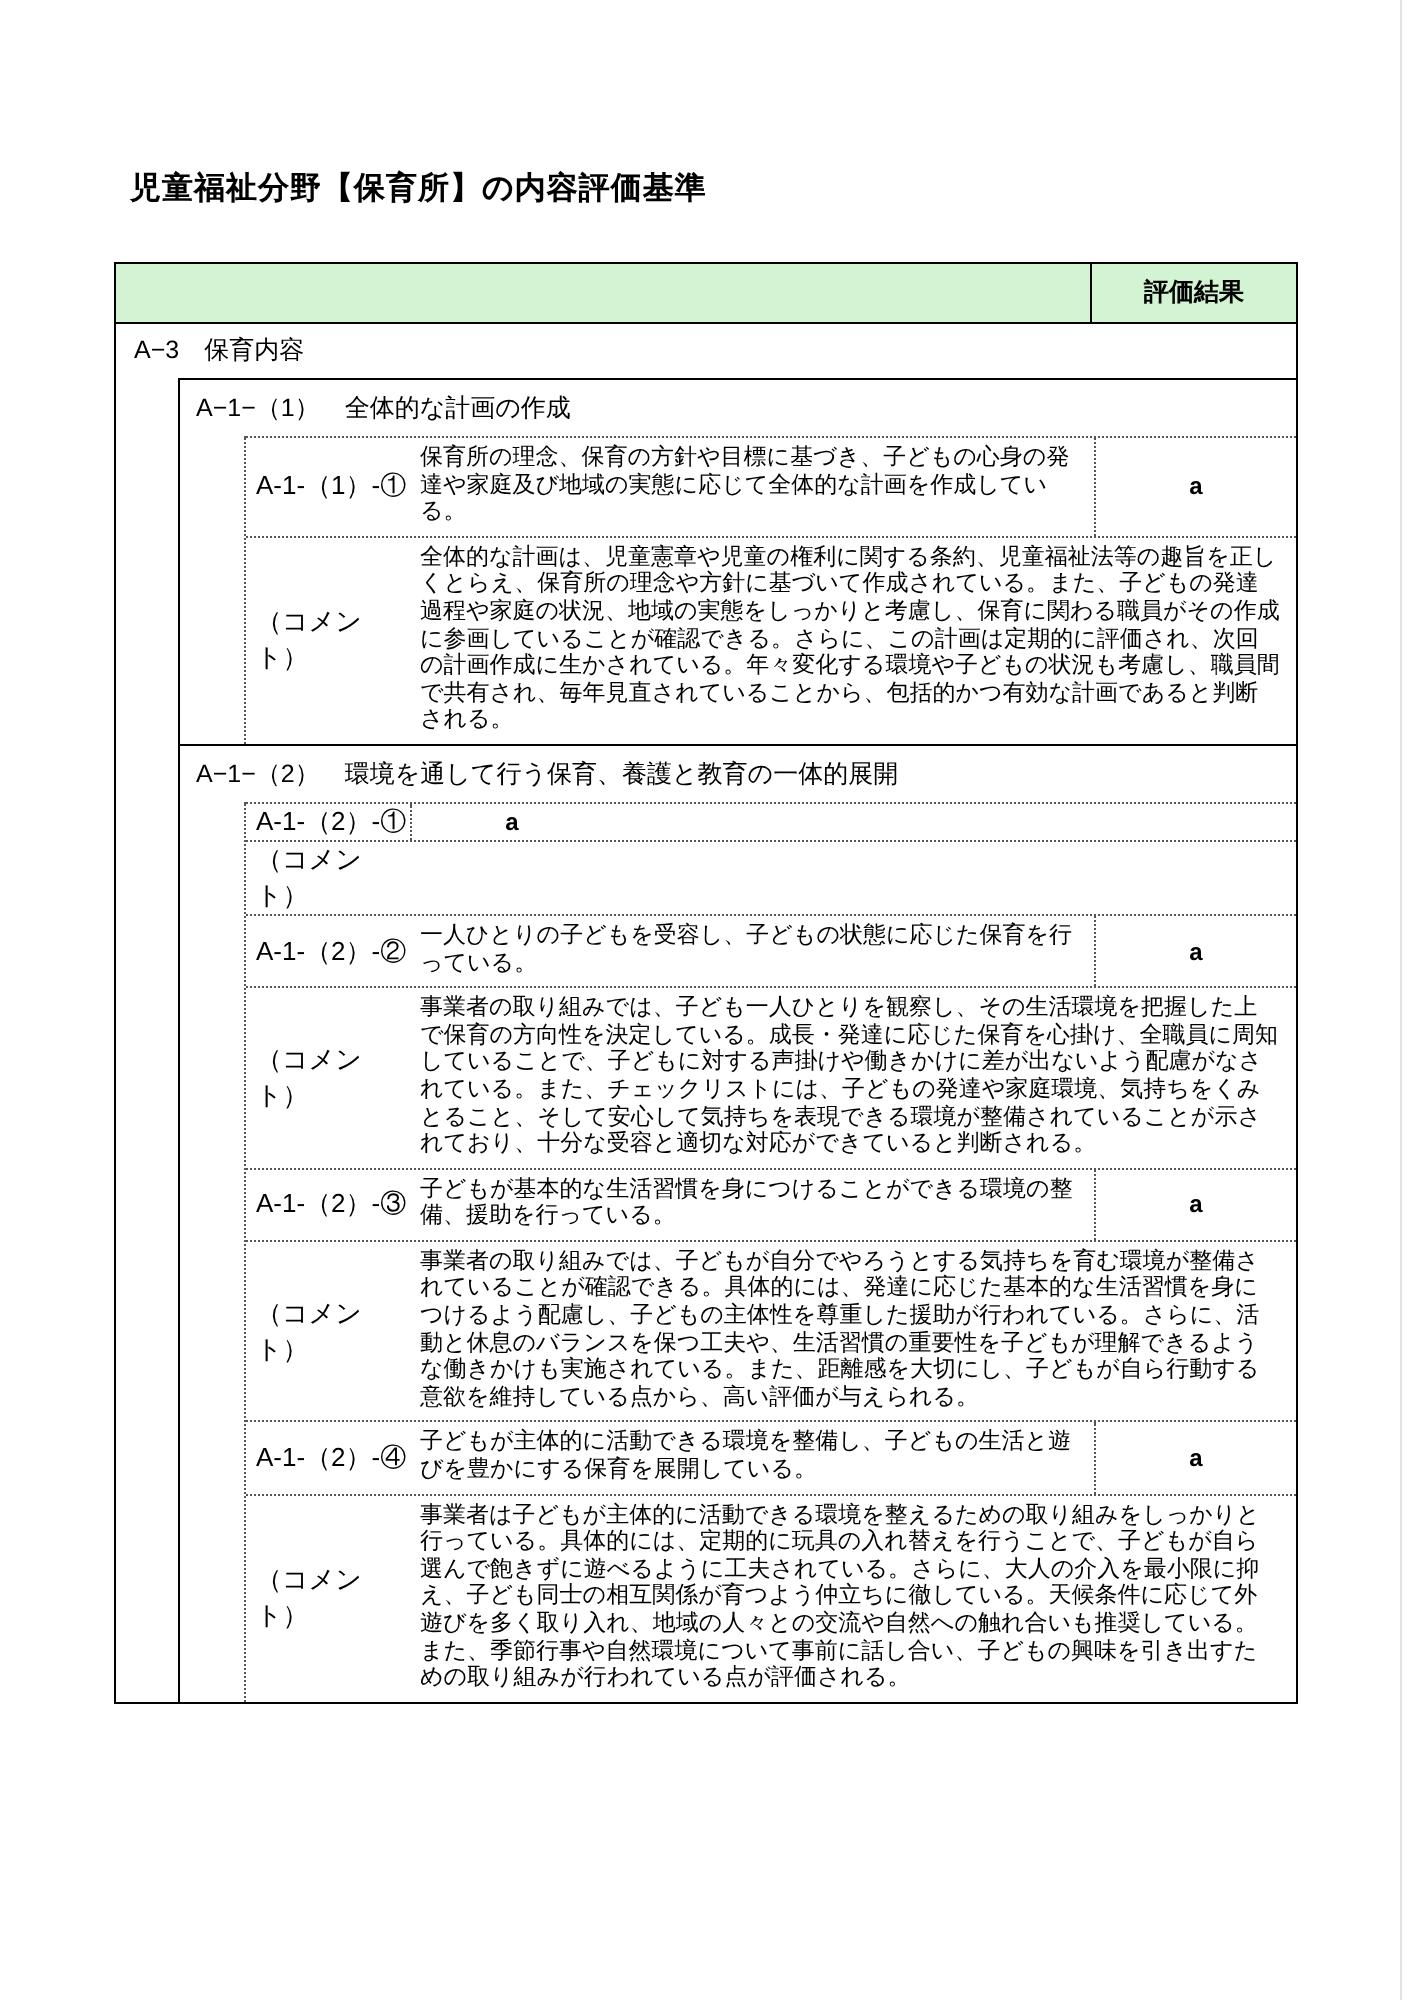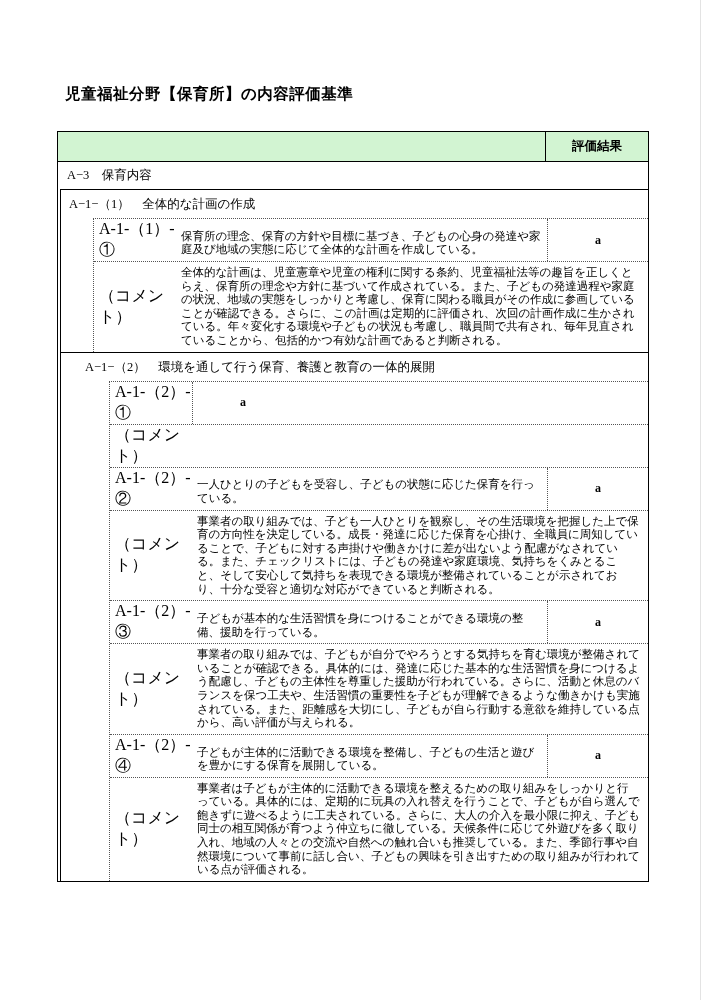--- a/index.html
+++ b/index.html
@@ -1,18 +1,18 @@
 <!DOCTYPE html>
 <html><head>
 <meta charset="utf-8">
 <style>
   html,body { margin:0; padding:0; background:#ffffff; }
   .page {
     position:relative; width:707px; height:1000px; background:#ffffff;
-    font-family:Liberation Serif, serif; color:#000;
+    font-family:Liberation Sans, sans-serif; color:#000;
     overflow:hidden;
   }
   .title {
     position:absolute; left:65px; top:84px; margin:0;
     font-size:15.5px; font-weight:bold; letter-spacing:0.5px;
   }
   .outer {
     position:absolute; left:57px; top:131px; width:592px;
     border:1.5px solid #000; box-sizing:border-box; background:#fff;
   }
@@ -25,34 +25,34 @@
   .hcell-right {
     width:103px; border-left:1.5px solid #000; box-sizing:border-box;
     display:flex; align-items:center; justify-content:center;
     font-weight:bold; font-size:12.5px;
   }
   .section-label {
     height:27px; display:flex; align-items:center;
     padding-left:9px; font-size:12.5px;
   }
   .subsection {
-    margin-left:2px; border:1.4px solid #000; border-right:none;
+    margin-left:31px; border:1.4px solid #000; border-right:none;
     box-sizing:border-box;
   }
-  .subsection.sub2 { border-top:none; border-bottom:none;padding-left:16px; }
+  .subsection.sub2 { border-top:none; border-bottom:none; }
   .sub-label { padding:6px 4px 5px 8px; font-size:12.5px; }
   .inner {
     margin-left:32px;
     border-top:1px dotted #555; border-left:1px dotted #555;
   }
   .row { display:flex; border-bottom:1px dotted #555; }
   .inner > .row:last-child { border-bottom:none; }
   .code-cell {
     width:82px; flex:0 0 82px; padding-left:5px; box-sizing:border-box;
-    display:flex; align-items:center; font-size:16px;
+    display:flex; align-items:center; font-size:13px;
   }
   .text-cell {
     flex:1; padding:4px 5px; font-size:11.5px; line-height:13.6px;
     display:flex; align-items:flex-end; min-height:34px; box-sizing:border-box;
   }
   .rating-cell {
     width:101px; flex:0 0 101px; border-left:1px dotted #555;
     box-sizing:border-box; display:flex; align-items:center;
     justify-content:center; font-size:12px; font-weight:bold;
   }

